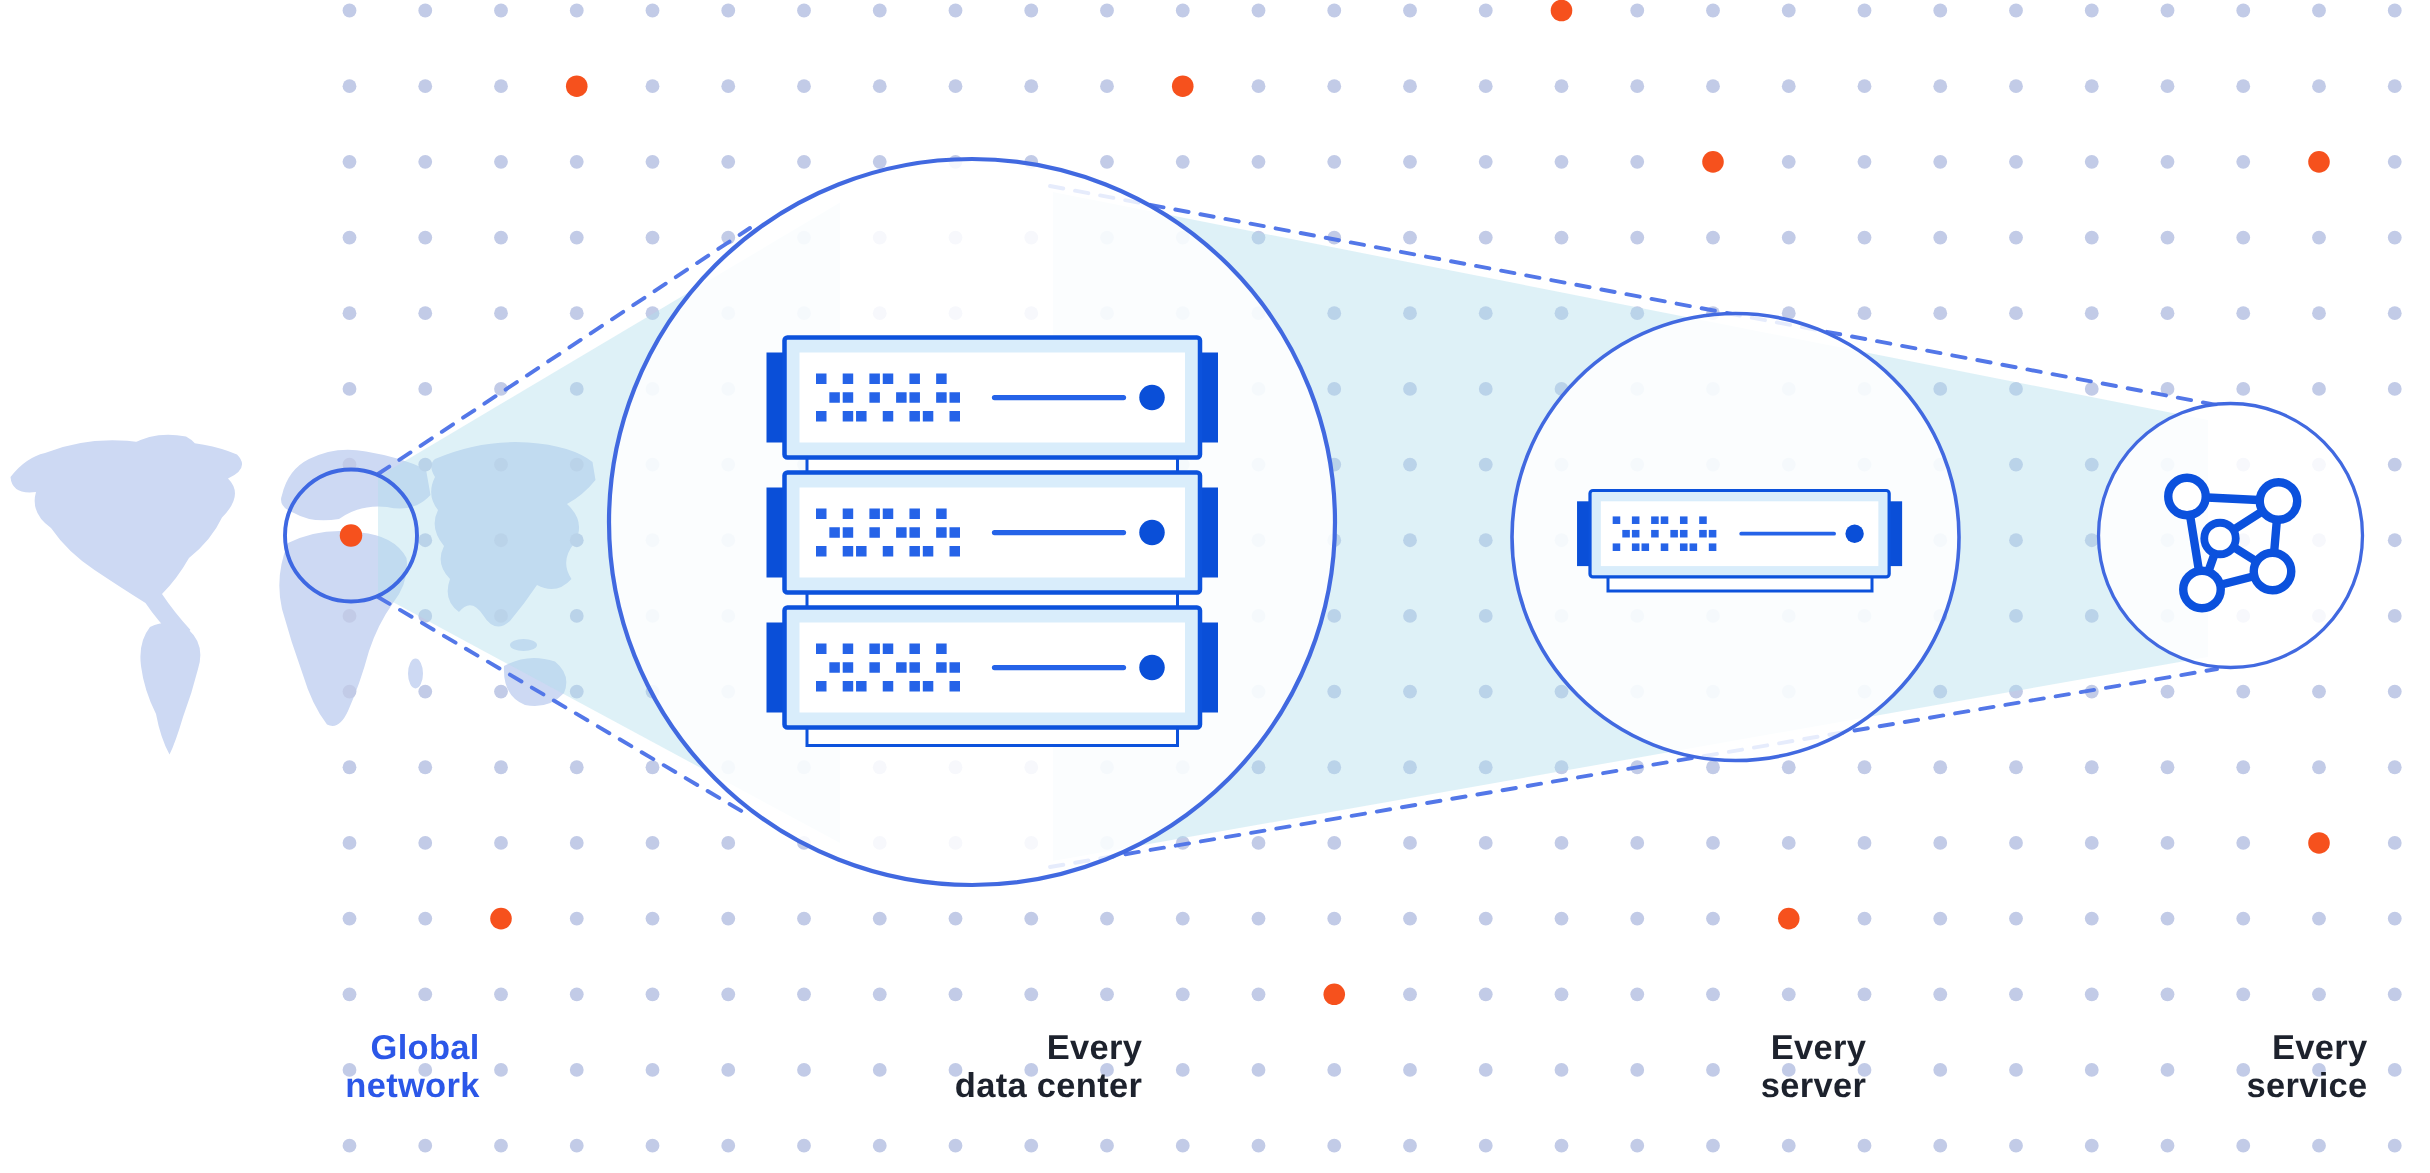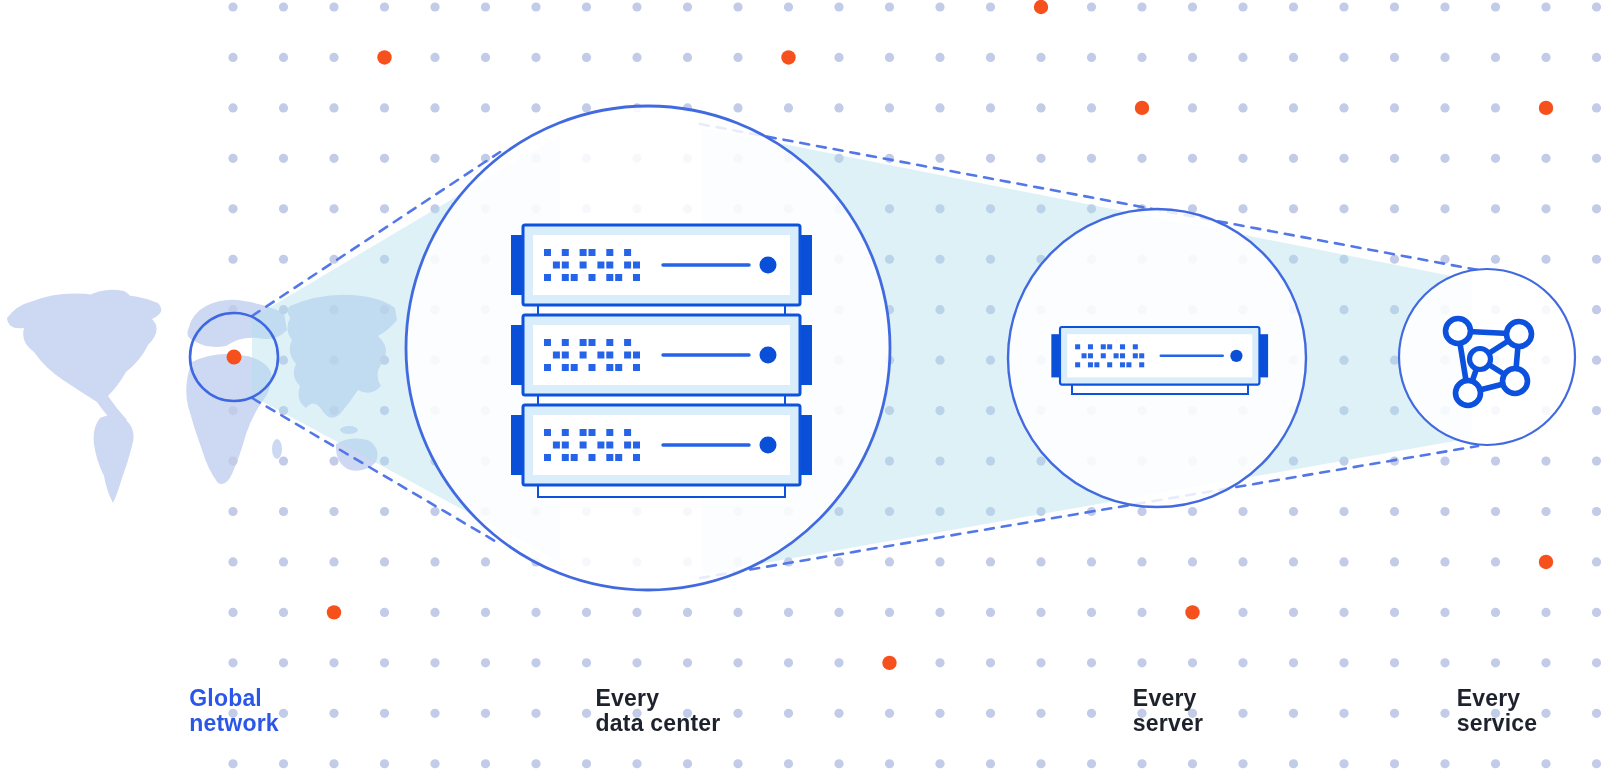--- a/index.html
+++ b/index.html
@@ -1,21 +1,21 @@
 <!DOCTYPE html>
 <html><head>
 <meta charset="utf-8">
 <style>
   html,body{margin:0;padding:0;background:#ffffff;}
   .canvas{position:relative;width:1620px;height:782px;background:#ffffff;overflow:hidden;
           font-family:"Liberation Sans", sans-serif;}
   .canvas svg{position:absolute;left:0;top:0;}
   .stage-label{position:absolute;top:686px;transform:translateX(-50%);
-               font-size:23px;line-height:25px;font-weight:700;text-align:left;
-               white-space:pre-line;letter-spacing:0.2px;}
+               font-size:23px;line-height:25px;font-weight:700;text-align:right;
+               white-space:pre-line;letter-spacing:0.2px;margin-left:41px;}
 </style>
 </head>
 <body>
 
 <div class="canvas">
   <svg id="scene" width="1620" height="782" viewBox="0 0 1620 782">
 
     <g id="world-map">
       <path id="map-path" d="
         M30,302 Q60,290 95,295 Q132,292 158,303 Q167,312 152,319 Q163,330 148,345 Q141,360 126,372

